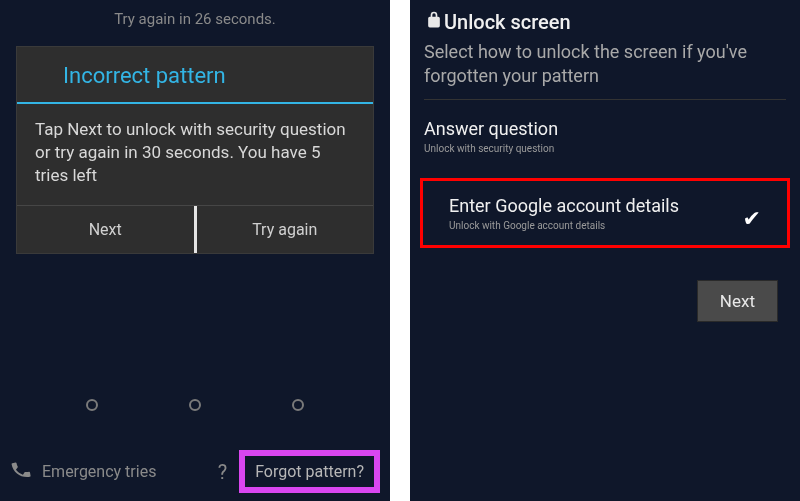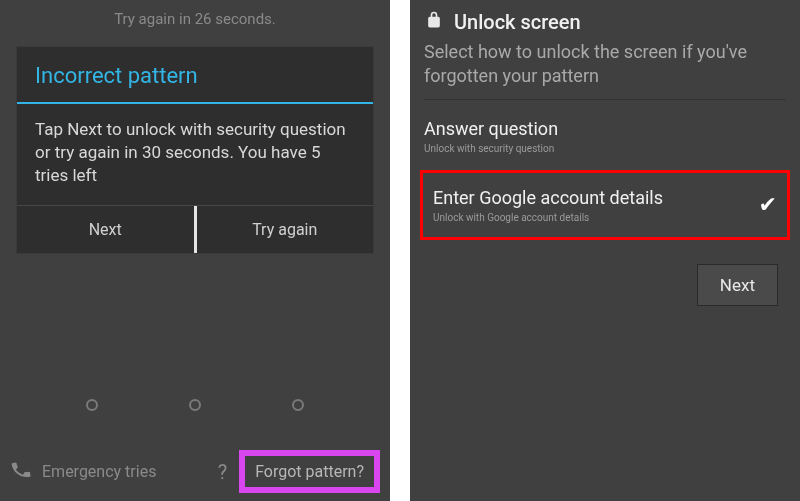--- a/index.html
+++ b/index.html
@@ -4,21 +4,21 @@
 <style>
   * { box-sizing: border-box; margin: 0; padding: 0; }
   body {
     width: 800px;
     height: 501px;
     background: #000;
     display: flex;
     font-family: Roboto, "Helvetica Neue", Arial, sans-serif;
     overflow: hidden;
   }
-  .panel { position: relative; height: 501px; background:#404040; }
+  .panel { position: relative; height: 501px; background:#0f172a; }
   .panel-left { width: 390px; }
   .divider-vert { width: 20px; background:#fff; height:501px; }
   .panel-right { flex:1; }
 
   
   .try-text {
     color:#8a8a8a;
     font-size:15px;
     text-align:center;
     padding-top:10px;
@@ -26,20 +26,21 @@
   }
   .dialog {
     margin: 0 16px;
     background:#2e2e2e;
     border:1px solid #3a3a3a;
   }
   .dialog-title {
     color:#33b5e5;
     font-size:22px;
     padding:16px 18px 14px 18px;
+    margin-left:28px;
   }
   .dialog-rule {
     height:2px;
     background:#33b5e5;
     margin:0 0 0 0;
   }
   .dialog-body {
     color:#d8d8d8;
     font-size:17px;
     line-height:1.35;
@@ -95,21 +96,20 @@
     color:#b7b7b7;
     font-size:16px;
     border:6px solid #d946ef;
     padding:6px 10px;
   }
 
   
   .r-header {
     display:flex;
     align-items:flex-end;
-    gap:10px;
     padding:10px 14px 6px 14px;
   }
   .r-header span.title {
     color:#f0f0f0;
     font-size:20px;
     font-weight:500;
   }
   .lock-icon svg { width:20px; height:20px; }
   .r-sub {
     color:#a9a9a9;
@@ -129,24 +129,24 @@
     color:#f0f0f0;
     font-size:18px;
     margin-bottom:4px;
   }
   .opt-sub {
     color:#9a9a9a;
     font-size:10px;
   }
   .option.highlight {
     border:3px solid #ff0000;
-    margin:2px 10px;
-    padding:14px 10px;
-    display:flex;
-    align-items:center;
+    margin:10px 10px;
+    padding:14px 26px;
+    display:flex;
+    align-items:flex-end;
   }
   .option.highlight .optcol { flex:1; }
   .check { color:#fff; font-size:22px; padding-left:10px; }
 
   .next-row {
     display:flex;
     justify-content:flex-end;
     padding:22px 22px 0 0;
   }
   .next-btn {

